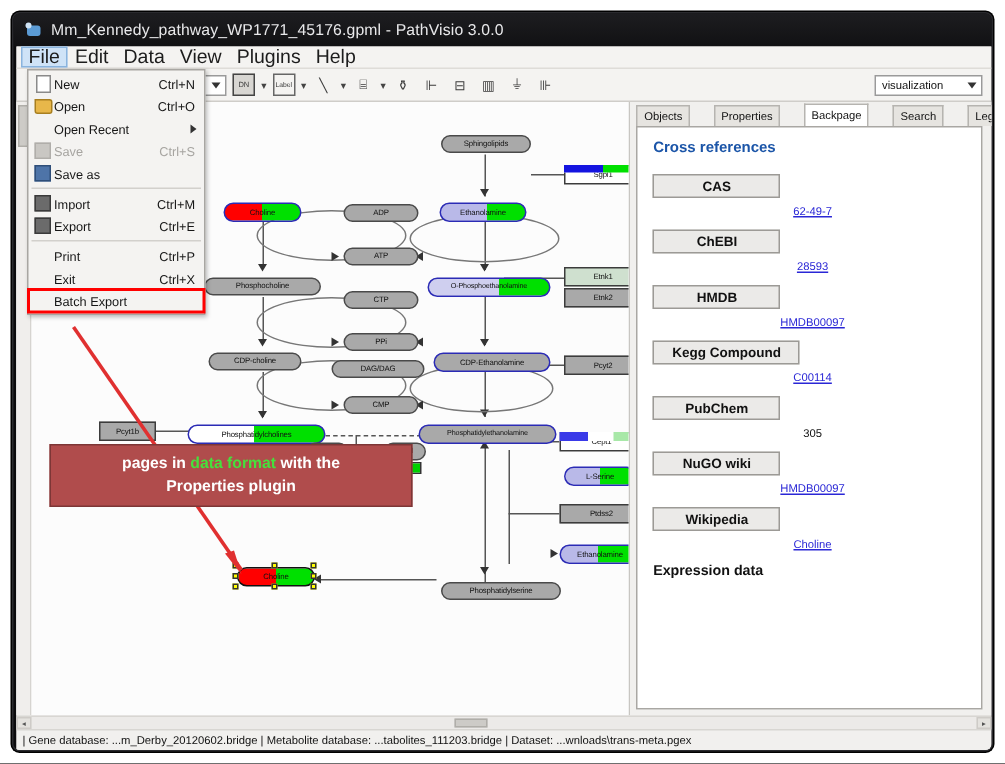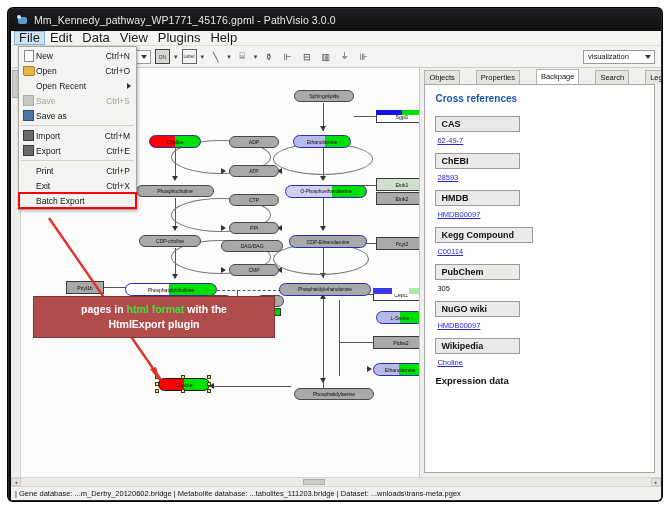--- a/index.html
+++ b/index.html
@@ -290,21 +290,21 @@
     padding: 8px 8px 4px 10px;
     overflow: hidden;
     position: relative;
   }
   .bp-title {
     color: #1b55a8;
     font-weight: bold;
     font-size: 10px;
     margin-bottom: 12px;
   }
-  .bp-block { margin-bottom: 8px; }
+  .bp-block { margin-bottom: 8px; text-align: center; }
   .bp-head {
     border: 1px solid #9c9a96;
     background: #ebeae8;
     font-weight: bold;
     font-size: 9px;
     color: #111;
     padding: 2px 5px;
     width: 85px;
   }
   .bp-val {
@@ -638,22 +638,22 @@
             <div class="handle" style="left:134px;top:321px;"></div>
             <div class="handle" style="left:160px;top:321px;"></div>
             <div class="handle" style="left:186px;top:321px;"></div>
 
             <svg class="red-arrow" style="left:0;top:0;width:432px;height:400px;" viewBox="0 0 432 400">
               <line x1="28" y1="150" x2="140" y2="312" stroke="#e03030" stroke-width="2.4"></line>
               <polygon points="140,315 129,301 135,299" fill="#e03030"></polygon>
             </svg>
 
             <div class="callout" style="left:12px;top:228px;width:242px;">
-              <div><span>pages in </span><span class="hl">html format</span><span> with the</span></div>
-              <div>HtmlExport plugin</div>
+              <div><span>pages in </span><span class="hl">data format</span><span> with the</span></div>
+              <div>Properties plugin</div>
             </div>
 
           </div>
         </div>
 
         <div class="rpanel">
           <div class="tabs">
             <span class="tab">Objects</span>
             <span class="tab">Properties</span>
             <span class="tab active">Backpage</span>

